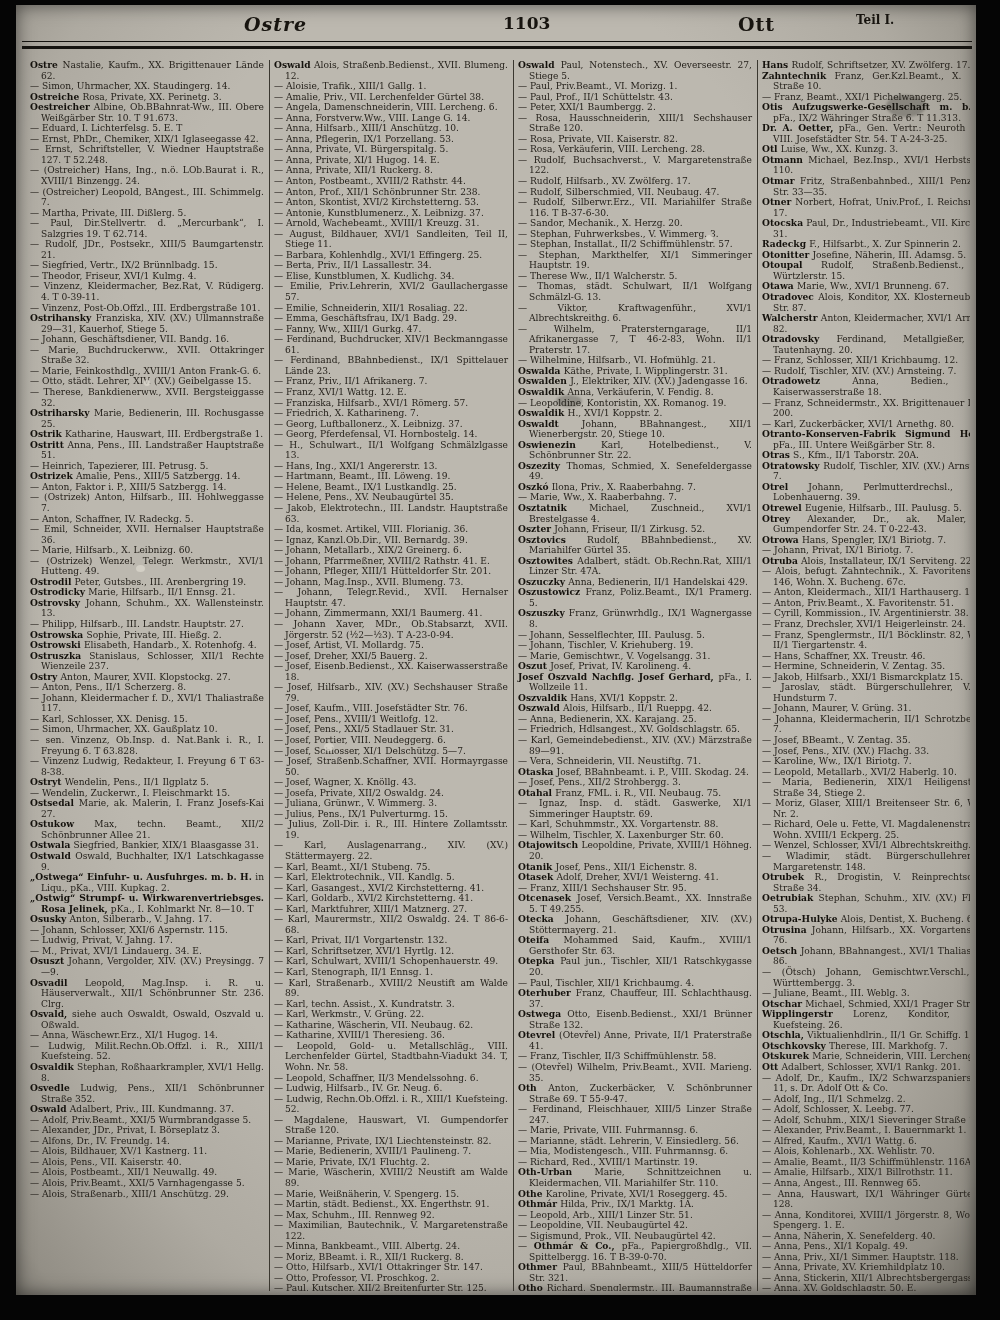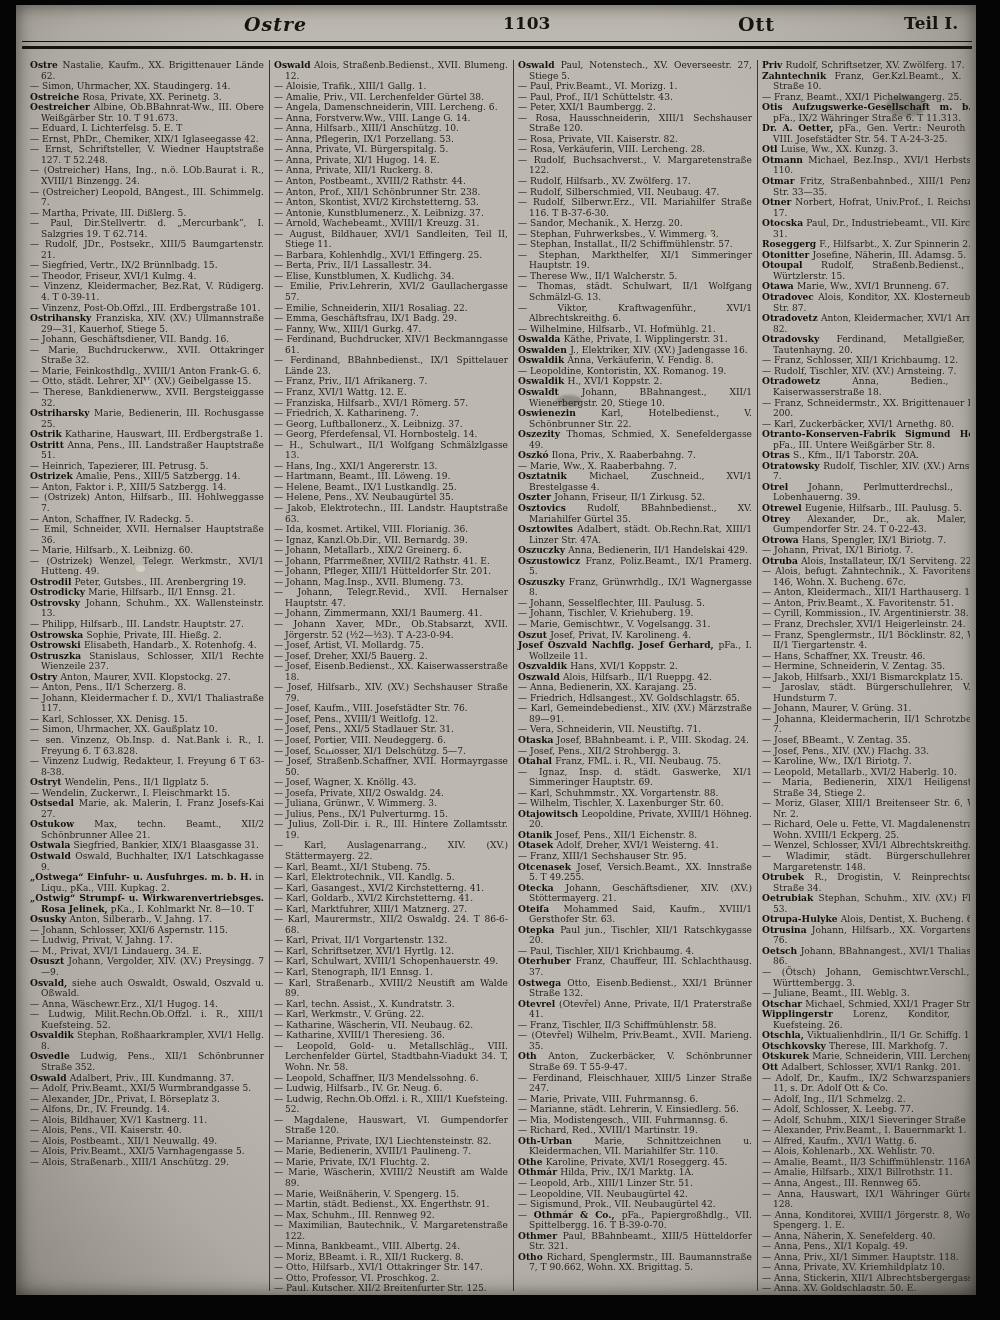--- a/index.html
+++ b/index.html
@@ -10,21 +10,21 @@
           radial-gradient(ellipse at 48% 42%, #bcb8af 55%, #aeaaa1 75%, #938f86 92%, #6e6b63 100%);
         box-shadow:inset 0 0 18px rgba(0,0,0,.55);
         color:#24211c;}
   .speck{position:absolute;border-radius:50%;background:#d8d4ca;opacity:.8;}
   .blot{position:absolute;border-radius:50%;background:rgba(20,18,15,.25);filter:blur(1px);}
   .hdr{position:absolute;top:8px;left:0;width:100%;height:26px;}
   .hdr span{position:absolute;font-weight:bold;color:#17140f;}
   .hdr .t1{left:228px;font-size:19px;font-style:italic;letter-spacing:1px;}
   .hdr .pg{left:462px;font-size:17px;font-style:normal;margin-left:25px;}
   .hdr .t2{left:722px;font-size:19px;letter-spacing:1px;}
-  .hdr .t3{left:888px;font-size:17px;}
+  .hdr .t3{left:840px;font-size:12px;}
   .rule{position:absolute;top:36px;left:6px;right:4px;height:4px;
         border-top:1px solid #15130f;border-bottom:3px solid #15130f;}
   .cols{position:absolute;top:46px;left:10px;right:6px;bottom:4px;display:flex;overflow:hidden;}
   .col{width:234px;flex:0 0 234px;padding:0 5px 0 4px;overflow:hidden;
        font-size:9.1px;line-height:10.55px;text-align:justify;color:#26221c;margin-top:9px;}
   .col+.col{border-left:1px solid #3a372f;}
   .entry{padding-left:11px;text-indent:-11px;}
   .surname{font-weight:bold;color:#14110c;}
   .dash{font-weight:normal;}
 </style>
@@ -95,20 +95,21 @@
           <div class="entry"><span class="surname">Ostukow </span>Max, techn. Beamt., XII/2 Schönbrunner Allee 21.</div>
           <div class="entry"><span class="surname">Ostwala </span>Siegfried, Bankier, XIX/1 Blaasgasse 31.</div>
           <div class="entry"><span class="surname">Ostwald </span>Oswald, Buchhalter, IX/1 Latschkagasse 9.</div>
           <div class="entry"><span class="surname">„Ostwega“ Einfuhr- u. Ausfuhrges. m. b. H. </span>in Liqu., pKa., VIII. Kupkag. 2.</div>
           <div class="entry"><span class="surname">„Ostwig“ Strumpf- u. Wirkwarenvertriebsges. Rosa Jelinek, </span>pKa., I. Kohlmarkt Nr. 8—10. T</div>
           <div class="entry"><span class="surname">Osusky </span>Anton, Silberarb., V. Jahng. 17.</div>
           <div class="entry"><span class="dash">— </span>Johann, Schlosser, XXI/6 Aspernstr. 115.</div>
           <div class="entry"><span class="dash">— </span>Ludwig, Privat, V. Jahng. 17.</div>
           <div class="entry"><span class="dash">— </span>M., Privat, XVI/1 Lindauerg. 34. E.</div>
           <div class="entry"><span class="surname">Osuszt </span>Johann, Vergolder, XIV. (XV.) Preysingg. 7—9.</div>
+          <div class="entry"><span class="surname">Osvadil </span>Leopold, Mag.Insp. i. R. u. Häuserverwalt., XII/1 Schönbrunner Str. 236. Clrg.</div>
           <div class="entry"><span class="surname">Osvald, </span>siehe auch Oswaldt, Oswald, Oszvald u. Oßwald.</div>
           <div class="entry"><span class="dash">— </span>Anna, Wäschewr.Erz., XI/1 Hugog. 14.</div>
           <div class="entry"><span class="dash">— </span>Ludwig, Milit.Rechn.Ob.Offzl. i. R., XIII/1 Kuefsteing. 52.</div>
           <div class="entry"><span class="surname">Osvaldik </span>Stephan, Roßhaarkrampler, XVI/1 Hellg. 8.</div>
           <div class="entry"><span class="surname">Osvedle </span>Ludwig, Pens., XII/1 Schönbrunner Straße 352.</div>
           <div class="entry"><span class="surname">Oswald </span>Adalbert, Priv., III. Kundmanng. 37.</div>
           <div class="entry"><span class="dash">— </span>Adolf, Priv.Beamt., XXI/5 Wurmbrandgasse 5.</div>
           <div class="entry"><span class="dash">— </span>Alexander, JDr., Privat, I. Börseplatz 3.</div>
           <div class="entry"><span class="dash">— </span>Alfons, Dr., IV. Freundg. 14.</div>
           <div class="entry"><span class="dash">— </span>Alois, Bildhauer, XV/1 Kastnerg. 11.</div>
@@ -227,20 +228,21 @@
           <div class="entry"><span class="dash">— </span>Rudolf, Hilfsarb., XV. Zwölferg. 17.</div>
           <div class="entry"><span class="dash">— </span>Rudolf, Silberschmied, VII. Neubaug. 47.</div>
           <div class="entry"><span class="dash">— </span>Rudolf, Silberwr.Erz., VII. Mariahilfer Straße 116. T B-37-6-30.</div>
           <div class="entry"><span class="dash">— </span>Sandor, Mechanik., X. Herzg. 20.</div>
           <div class="entry"><span class="dash">— </span>Stephan, Fuhrwerksbes., V. Wimmerg. 3.</div>
           <div class="entry"><span class="dash">— </span>Stephan, Installat., II/2 Schiffmühlenstr. 57.</div>
           <div class="entry"><span class="dash">— </span>Stephan, Markthelfer, XI/1 Simmeringer Hauptstr. 19.</div>
           <div class="entry"><span class="dash">— </span>Therese Ww., II/1 Walcherstr. 5.</div>
           <div class="entry"><span class="dash">— </span>Thomas, städt. Schulwart, II/1 Wolfgang Schmälzl-G. 13.</div>
           <div class="entry"><span class="dash">— </span>Viktor, Kraftwagenführ., XVI/1 Albrechtskreithg. 6.</div>
+          <div class="entry"><span class="dash">— </span>Wilhelm, Pratersterngarage, II/1 Afrikanergasse 7, T 46-2-83, Wohn. II/1 Praterstr. 17.</div>
           <div class="entry"><span class="dash">— </span>Wilhelmine, Hilfsarb., VI. Hofmühlg. 21.</div>
           <div class="entry"><span class="surname">Oswalda </span>Käthe, Private, I. Wipplingerstr. 31.</div>
           <div class="entry"><span class="surname">Oswalden </span>J., Elektriker, XIV. (XV.) Jadengasse 16.</div>
           <div class="entry"><span class="surname">Oswaldik </span>Anna, Verkäuferin, V. Fendig. 8.</div>
           <div class="entry"><span class="dash">— </span>Leopoldine, Kontoristin, XX. Romanog. 19.</div>
           <div class="entry"><span class="surname">Oswaldik </span>H., XVI/1 Koppstr. 2.</div>
           <div class="entry"><span class="surname">Oswaldt </span>Johann, BBahnangest., XII/1 Wienerbergstr. 20, Stiege 10.</div>
           <div class="entry"><span class="surname">Oswienezin </span>Karl, Hotelbedienst., V. Schönbrunner Str. 22.</div>
           <div class="entry"><span class="surname">Oszezity </span>Thomas, Schmied, X. Senefeldergasse 49.</div>
           <div class="entry"><span class="surname">Oszkó </span>Ilona, Priv., X. Raaberbahng. 7.</div>
@@ -293,36 +295,36 @@
           <div class="entry"><span class="surname">Othe </span>Karoline, Private, XVI/1 Roseggerg. 45.</div>
           <div class="entry"><span class="surname">Othmár </span>Hilda, Priv., IX/1 Marktg. 1A.</div>
           <div class="entry"><span class="dash">— </span>Leopold, Arb., XIII/1 Linzer Str. 51.</div>
           <div class="entry"><span class="dash">— </span>Leopoldine, VII. Neubaugürtel 42.</div>
           <div class="entry"><span class="dash">— </span>Sigismund, Prok., VII. Neubaugürtel 42.</div>
           <div class="entry"><span class="dash">— </span><span class="surname">Othmár &amp; Co., </span>pFa., Papiergroßhdlg., VII. Spittelbergg. 16. T B-39-0-70.</div>
           <div class="entry"><span class="surname">Othmer </span>Paul, BBahnbeamt., XIII/5 Hütteldorfer Str. 321.</div>
           <div class="entry"><span class="surname">Otho </span>Richard, Spenglermstr., III. Baumannstraße 7, T 90.662, Wohn. XX. Brigittag. 5.</div>
         </div>
       <div class="col">
-          <div class="entry"><span class="surname">Priv </span>Rudolf, Schriftsetzer, XV. Zwölferg. 17.</div>
+          <div class="entry"><span class="surname">Hans </span>Rudolf, Schriftsetzer, XV. Zwölferg. 17.</div>
           <div class="entry"><span class="surname">Zahntechnik </span>Franz, Ger.Kzl.Beamt., X. Laaer Straße 10.</div>
           <div class="entry"><span class="dash">— </span>Franz, Beamt., XXI/1 Pichelwangerg. 25.</div>
           <div class="entry"><span class="surname">Otis Aufzugswerke-Gesellschaft m. b. H., </span>pFa., IX/2 Währinger Straße 6. T 11.313.</div>
           <div class="entry"><span class="surname">Dr. A. Oetter, </span>pFa., Gen. Vertr.: Neuroth Alois, VIII. Josefstädter Str. 54. T A-24-3-25.</div>
           <div class="entry"><span class="surname">Otl </span>Luise, Ww., XX. Kunzg. 3.</div>
           <div class="entry"><span class="surname">Otmann </span>Michael, Bez.Insp., XVI/1 Herbststraße 110.</div>
           <div class="entry"><span class="surname">Otmar </span>Fritz, Straßenbahnbed., XIII/1 Penzinger Str. 33—35.</div>
           <div class="entry"><span class="surname">Otner </span>Norbert, Hofrat, Univ.Prof., I. Reichsratstr. 17.</div>
           <div class="entry"><span class="surname">Otocska </span>Paul, Dr., Industriebeamt., VII. Kircheng. 31.</div>
-          <div class="entry"><span class="surname">Roseggerg </span>F., Hilfsarbt., X. Zur Spinnerin 2.</div>
+          <div class="entry"><span class="surname">Radeckg </span>F., Hilfsarbt., X. Zur Spinnerin 2.</div>
           <div class="entry"><span class="surname">Otonitter </span>Josefine, Näherin, III. Adamsg. 5.</div>
           <div class="entry"><span class="surname">Otoupal </span>Rudolf, Straßenb.Bedienst., III. Würtzlerstr. 15.</div>
           <div class="entry"><span class="surname">Otawa </span>Marie, Ww., XVI/1 Brunneng. 67.</div>
           <div class="entry"><span class="surname">Otradovec </span>Alois, Konditor, XX. Klosterneuburger Str. 87.</div>
-          <div class="entry"><span class="surname">Otradovetz </span>Anton, Kleidermacher, XVI/1 Arnethg. 82.</div>
+          <div class="entry"><span class="surname">Walcherstr </span>Anton, Kleidermacher, XVI/1 Arnethg. 82.</div>
           <div class="entry"><span class="surname">Otradovsky </span>Ferdinand, Metallgießer, XV. Tautenhayng. 20.</div>
           <div class="entry"><span class="dash">— </span>Franz, Schlosser, XII/1 Krichbaumg. 12.</div>
           <div class="entry"><span class="dash">— </span>Rudolf, Tischler, XIV. (XV.) Arnsteing. 7.</div>
           <div class="entry"><span class="surname">Otradowetz </span>Anna, Bedien., XX. Kaiserwasserstraße 18.</div>
           <div class="entry"><span class="dash">— </span>Franz, Schneidermstr., XX. Brigittenauer Lände 200.</div>
           <div class="entry"><span class="dash">— </span>Karl, Zuckerbäcker, XVI/1 Arnethg. 80.</div>
           <div class="entry"><span class="surname">Otranto-Konserven-Fabrik Sigmund Holzer, </span>pFa., III. Untere Weißgärber Str. 8.</div>
           <div class="entry"><span class="surname">Otras </span>S., Kfm., II/1 Taborstr. 20A.</div>
           <div class="entry"><span class="surname">Otratowsky </span>Rudolf, Tischler, XIV. (XV.) Arnsteing. 7.</div>
           <div class="entry"><span class="surname">Otrel </span>Johann, Perlmutterdrechsl., XVII. Lobenhauerng. 39.</div>

